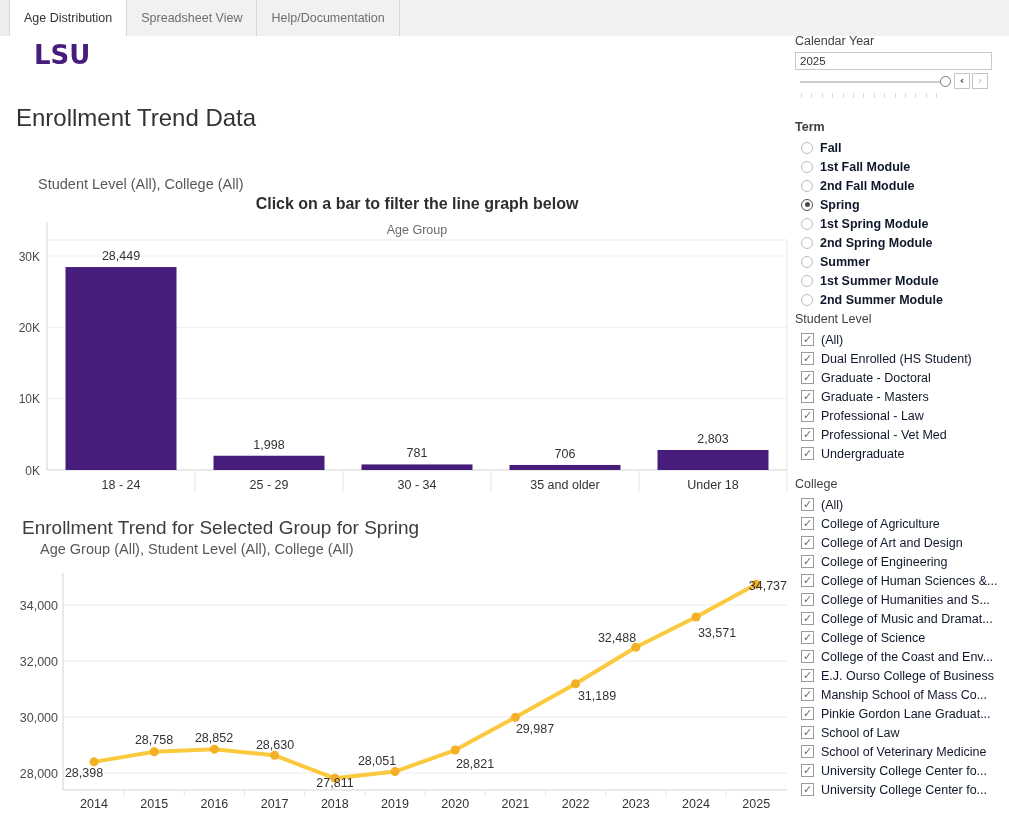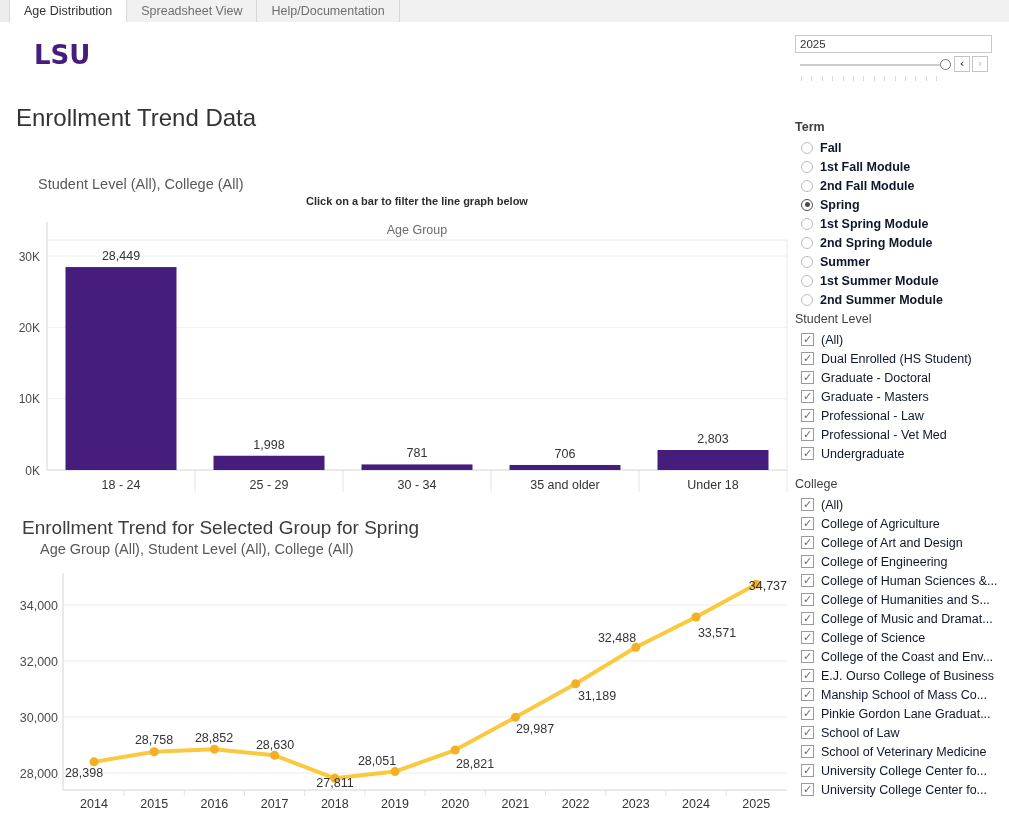--- a/index.html
+++ b/index.html
@@ -1,36 +1,36 @@
 <!DOCTYPE html>
 <html><head>
 <meta charset="utf-8">
 <style>
   html,body{margin:0;padding:0;background:#fff;}
   #app{position:relative;width:1009px;height:828px;background:#fff;overflow:hidden;
        font-family:"Liberation Sans",sans-serif;}
 
   
-  #tabbar{position:absolute;top:0;left:0;width:100%;height:22px;background:#f1f1f1;
+  #tabbar{position:absolute;top:0;left:0;width:100%;height:36px;background:#f1f1f1;
           display:flex;align-items:stretch;font-size:12.5px;}
   .tab-spacer{width:9px;background:#ededed;border-right:1px solid #d7d7d7;}
   .tab{display:flex;align-items:center;padding:0 14px;color:#6e6e6e;
        border-right:1px solid #d7d7d7;cursor:pointer;white-space:nowrap;}
   .tab.on{background:#fff;color:#333;}
 
   
   #lsu-logo{position:absolute;left:34px;top:42px;color:#461D7C;
             font-family:"DejaVu Sans",sans-serif;font-weight:800;font-size:26px;
             letter-spacing:0px;line-height:1;}
   #page-title{position:absolute;left:16px;top:104px;font-size:24px;color:#333;}
   .sec-title{position:absolute;font-size:19px;color:#3c3c3c;white-space:nowrap;}
   .sec-sub{position:absolute;font-size:14.5px;color:#585858;white-space:nowrap;}
   #bar-title{left:22px;top:147px;} #bar-sub{left:38px;top:176px;}
   #bar-caption{position:absolute;left:47px;top:195px;width:740px;text-align:center;
-               font-size:11px;font-weight:bold;color:#2e2e2e;}
+               font-size:16px;font-weight:bold;color:#2e2e2e;}
   #line-title{left:22px;top:510px;margin-top:7px;} #line-sub{left:40px;top:541px;}
 
   svg{position:absolute;display:block;}
   #bar-chart{left:0;top:218px;} #line-chart{left:0;top:563px;}
   svg text{font-family:"Liberation Sans",sans-serif;}
 
   
   .panel-sec{position:absolute;left:795px;width:212px;}
   .f-head{font-size:12.5px;color:#3f3f3f;height:17px;white-space:nowrap;}
   #sb-calendar{top:34px;} #sb-term{top:120px;font-weight:bold;} #sb-student{top:312px;} #sb-college{top:477px;}
@@ -178,20 +178,21 @@
       <text x="597" y="137" text-anchor="middle" font-size="12.5" fill="#333">31,189</text>
       <circle cx="635.8000000000001" cy="84.336" r="4.5" fill="#F3AF25"></circle>
       <text x="617" y="79" text-anchor="middle" font-size="12.5" fill="#333">32,488</text>
       <circle cx="696" cy="54.012" r="4.5" fill="#F3AF25"></circle>
       <text x="717" y="74" text-anchor="middle" font-size="12.5" fill="#333">33,571</text>
       <circle cx="756.2" cy="21.364000000000004" r="4.5" fill="#F3AF25"></circle>
       <text x="787" y="27" text-anchor="end" font-size="12.5" fill="#333">34,737</text>
     </svg>
 
   <div id="sb-calendar" class="panel-sec">
+    <div class="f-head">Calendar Year</div>
     <input id="year-input" value="2025" style="">
     <div class="slider-row">
       <div class="slider-track"></div>
       <div class="slider-handle"></div>
       <button class="nav-btn prev">‹</button>
       <button class="nav-btn next">›</button>
     </div>
     <div class="slider-ticks"></div>
   </div>
 

